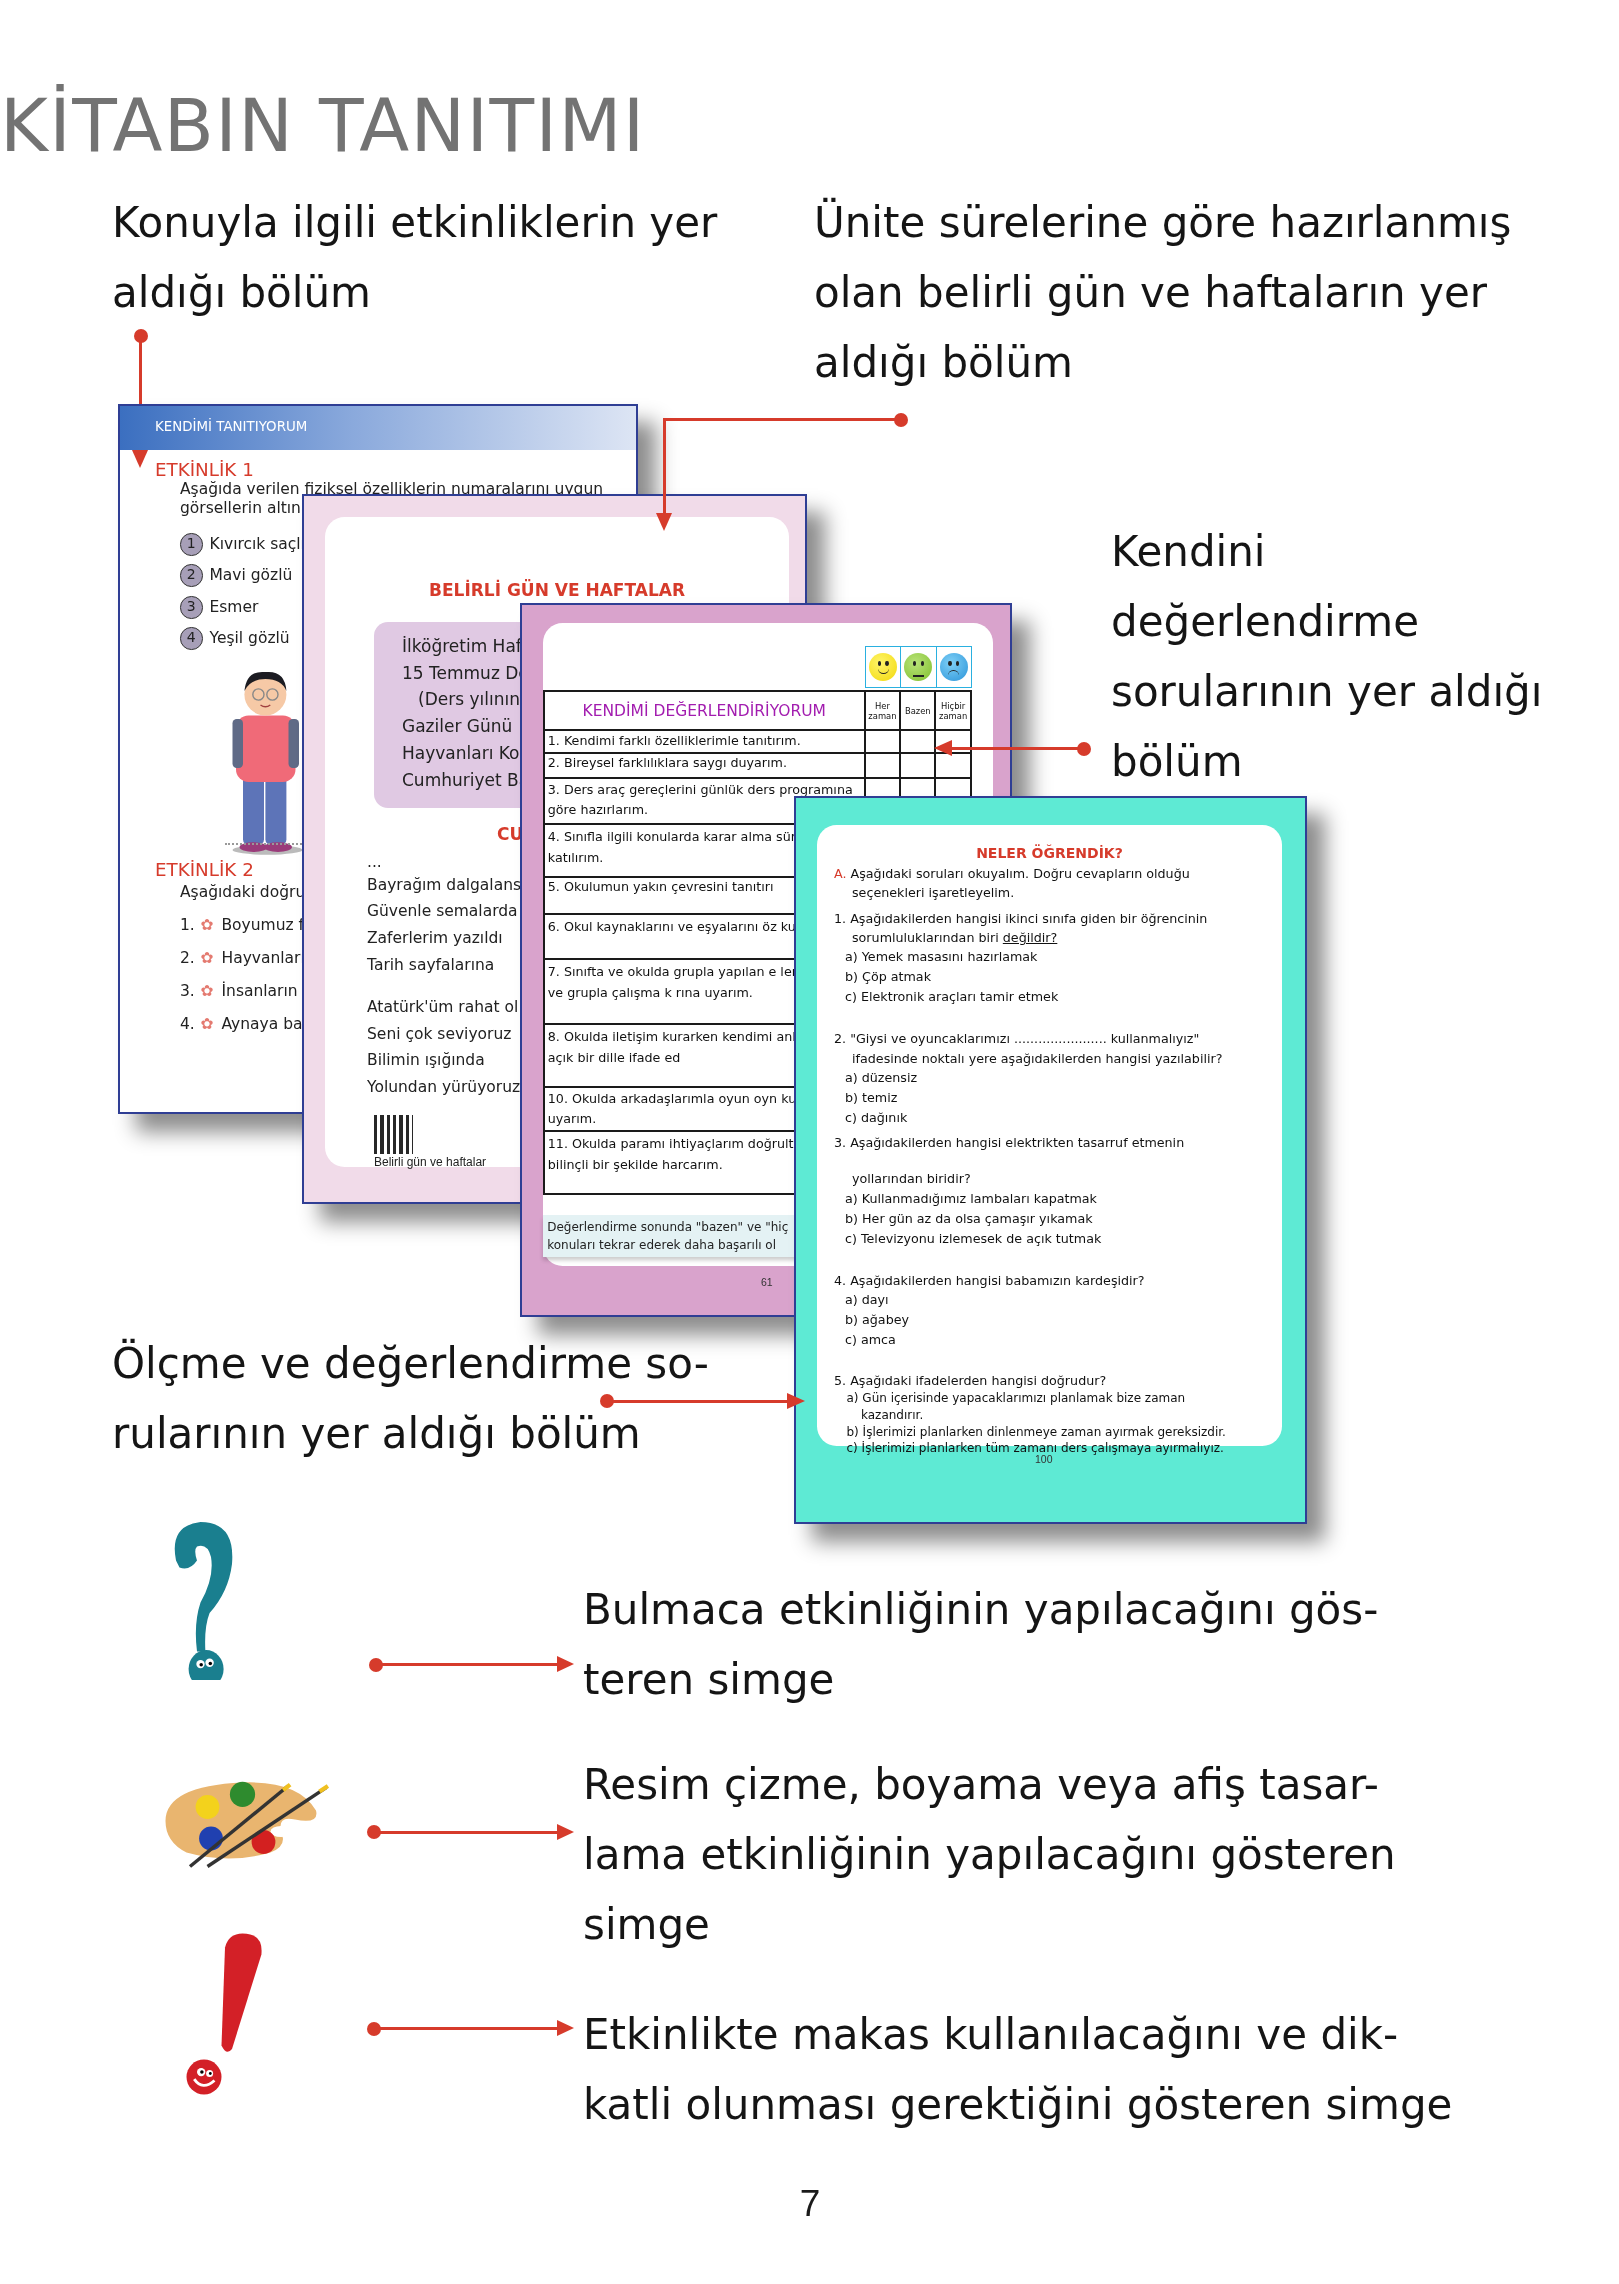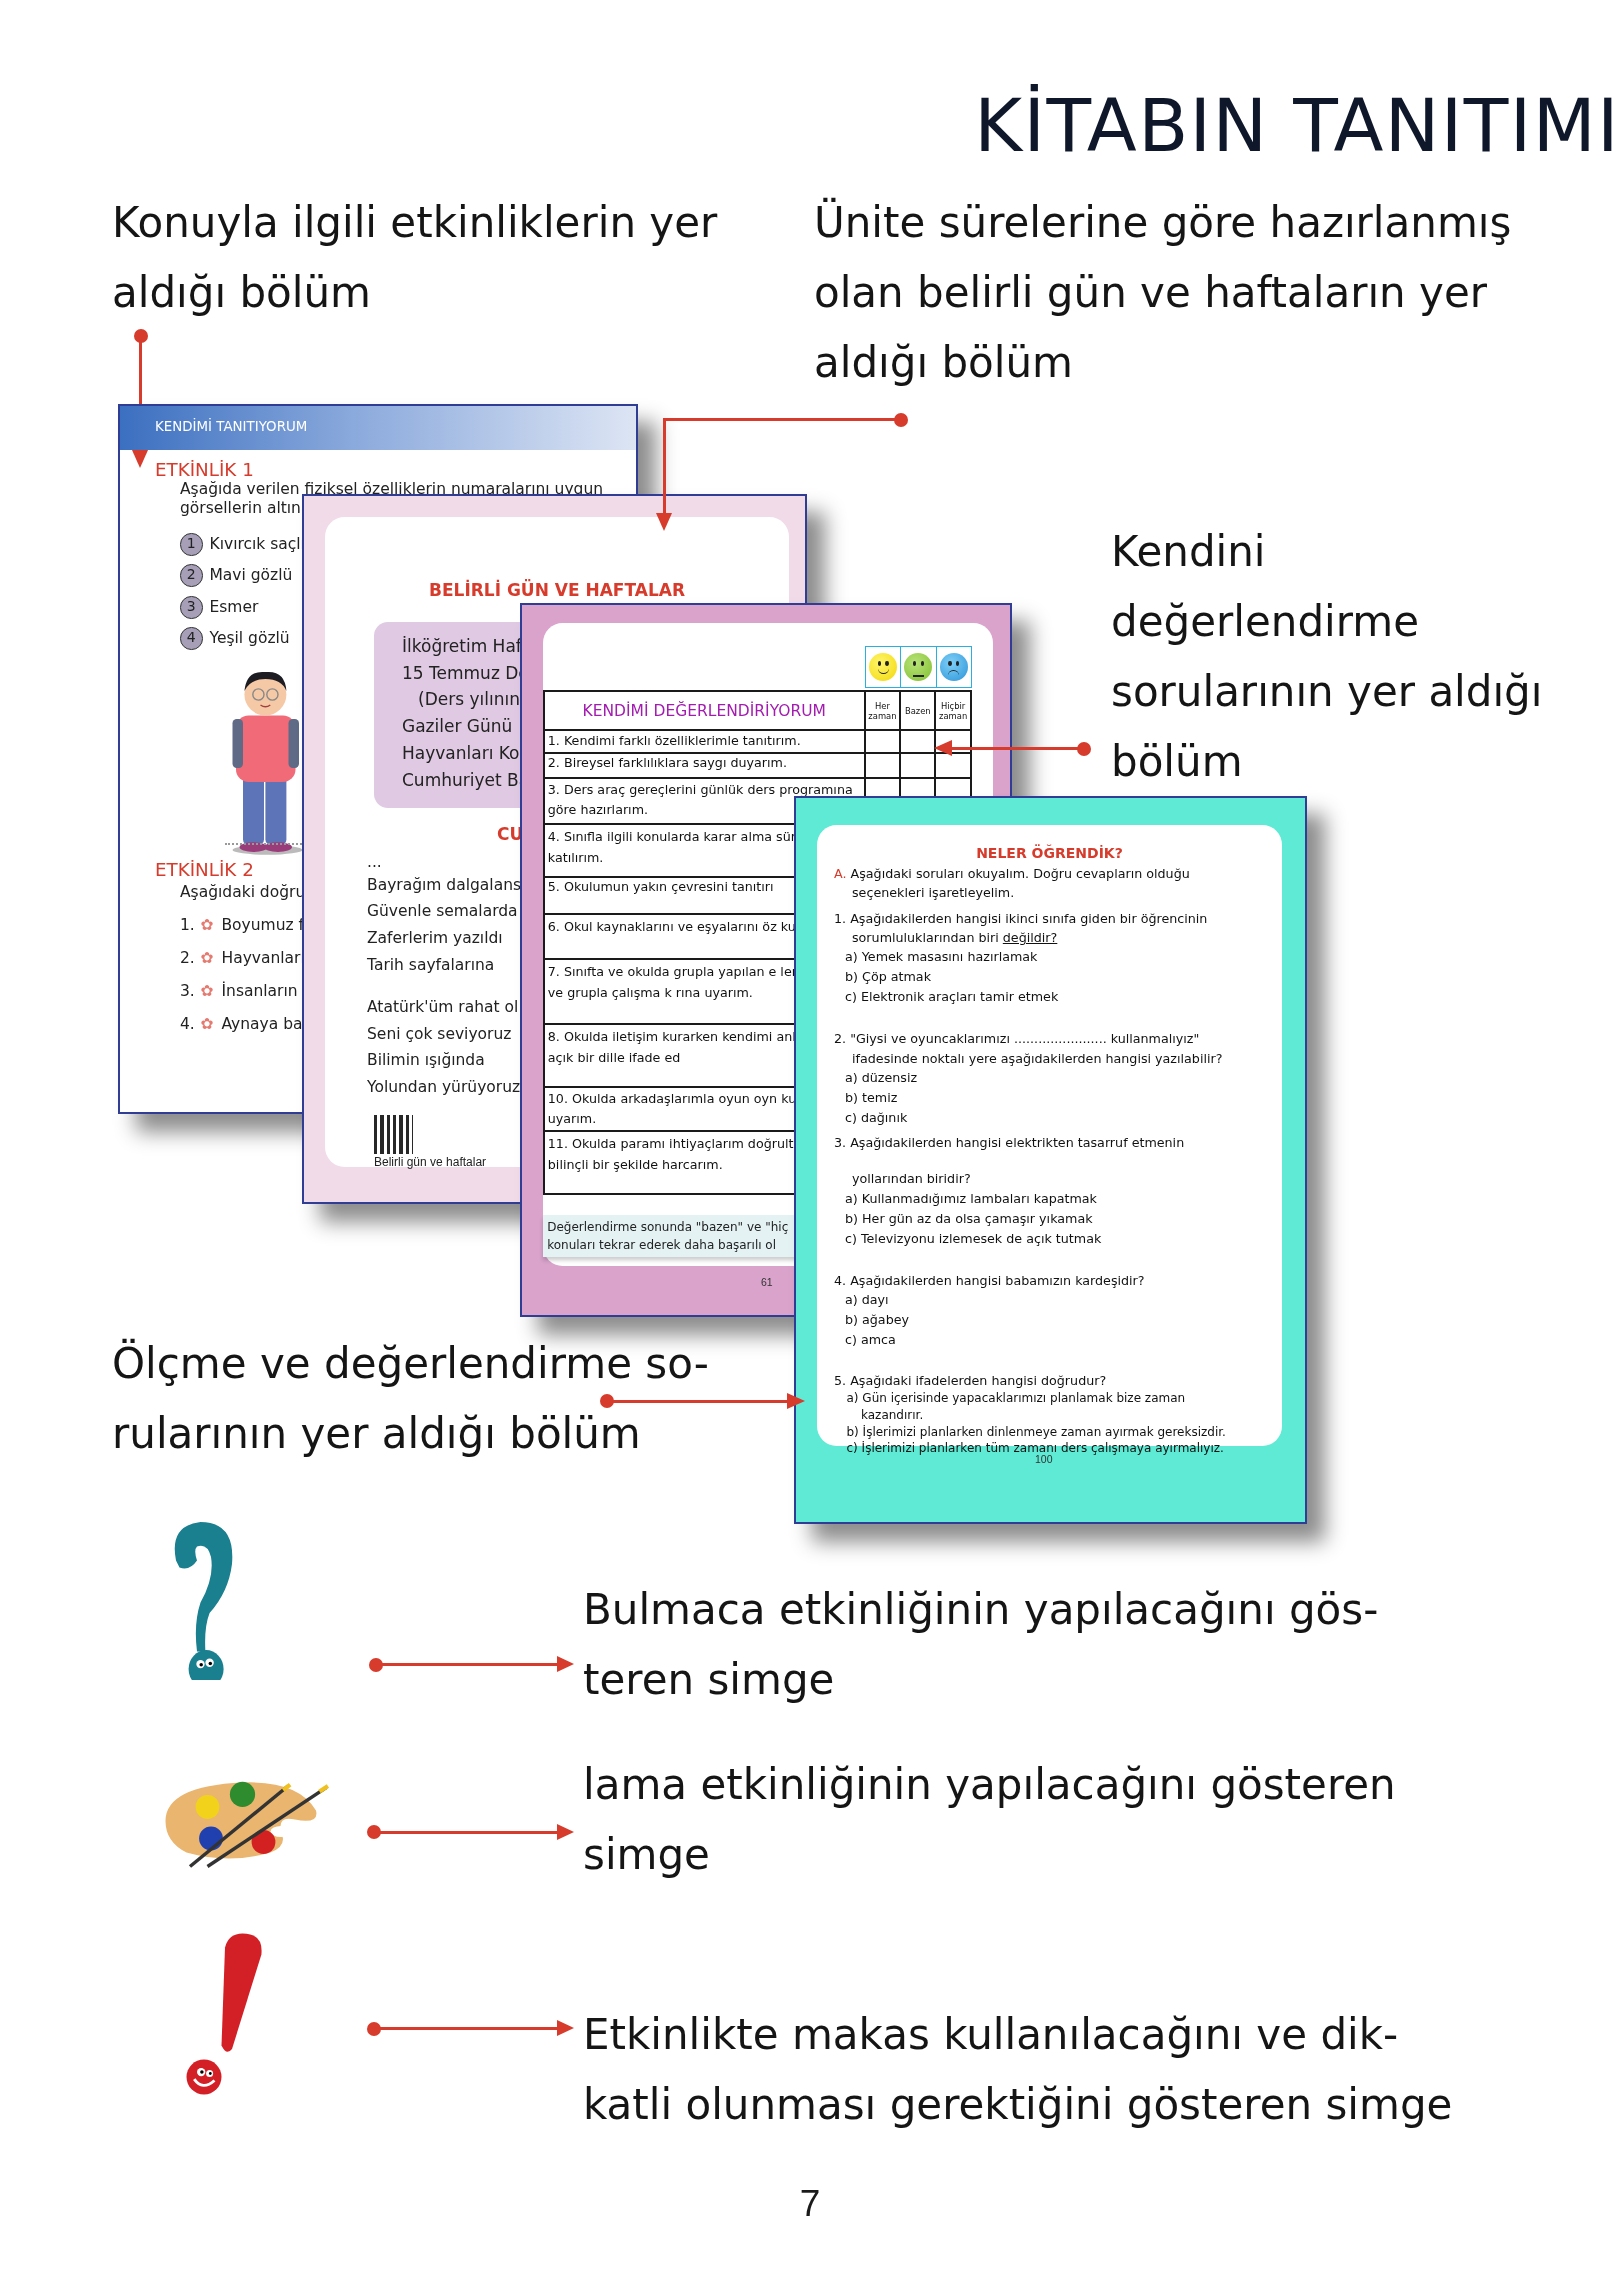--- a/index.html
+++ b/index.html
@@ -2,21 +2,21 @@
 <html style="font-size:11.2px"><head>
 <meta charset="utf-8">
 <style>
   * { box-sizing: border-box; margin: 0; padding: 0; }
   html, body { width: 1620px; height: 2284px; background: #ffffff; overflow: hidden; }
   body { position: relative; font-family: "DejaVu Sans", sans-serif; color: #1a1a1a; }
 
   .abs { position: absolute; }
 
   
-  .page-title { left: 0; width: 1620px; top: 83px; text-align: right; font-size: 73px; color: #0f172a; font-family: "DejaVu Sans", sans-serif; font-weight: normal; letter-spacing: 1.4px; }
+  .page-title { left: 0; width: 1620px; top: 83px; text-align: left; font-size: 73px; color: #737373; font-family: "DejaVu Sans", sans-serif; font-weight: normal; letter-spacing: 1.4px; }
 
   
   .caption { font-size: 42px; line-height: 70px; color: #151515; font-family: "DejaVu Sans", sans-serif; }
   .caption div { white-space: nowrap; }
 
   
   .rline { background: #d63b2b; }
   .rdot { width: 14px; height: 14px; background: #d63b2b; border-radius: 50%; }
 
   
@@ -350,20 +350,21 @@
   <circle cx="150" cy="100" r="17" fill="#d32020"></circle>
   <line x1="45" y1="135" x2="185" y2="20" stroke="#333" stroke-width="5"></line>
   <line x1="70" y1="135" x2="240" y2="22" stroke="#333" stroke-width="5"></line>
   <line x1="178" y1="26" x2="188" y2="18" stroke="#f0c020" stroke-width="6"></line>
   <line x1="230" y1="28" x2="242" y2="20" stroke="#f0c020" stroke-width="6"></line>
 </svg>
 <div class="abs rdot" style="left:367px; top:1825px;"></div>
 <div class="abs rline" style="left:373px; top:1831px; width:186px; height:2.8px;"></div>
 <div class="abs" style="left:557px; top:1824px; width:0; height:0; border-top:8.4px solid transparent; border-bottom:8.4px solid transparent; border-left:17px solid #d63b2b;"></div>
 <div class="abs caption" style="left:583px; top:1750px;">
+  <div>Resim çizme, boyama veya afiş tasar-</div>
   <div>lama etkinliğinin yapılacağını gösteren</div>
   <div>simge</div>
 </div>
 
 <svg class="sym" style="left:183px; top:1926px;" width="98" height="169" viewBox="0 0 140 240">
   <path d="M85 10 Q115 10 112 40 L70 175 Q62 185 55 170 L60 30 Q65 10 85 10Z" fill="#d32027"></path>
   <circle cx="30" cy="215" r="25" fill="#d32027"></circle>
   <circle cx="26" cy="208" r="6" fill="#fff"></circle>
     <circle cx="38" cy="210" r="5" fill="#fff"></circle>
   <circle cx="27" cy="208" r="2.5" fill="#000"></circle>

